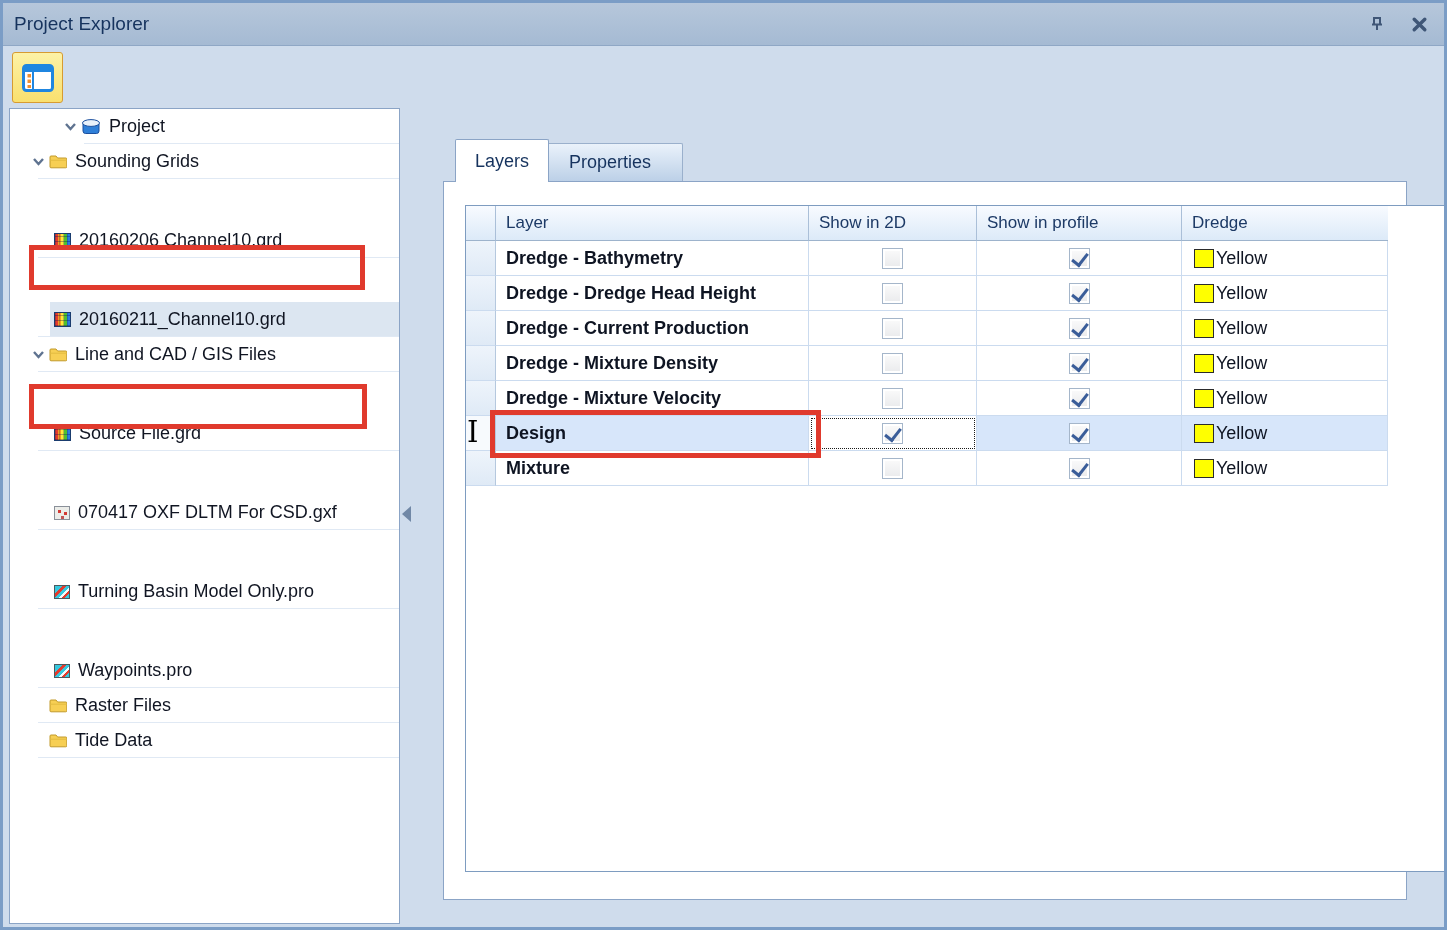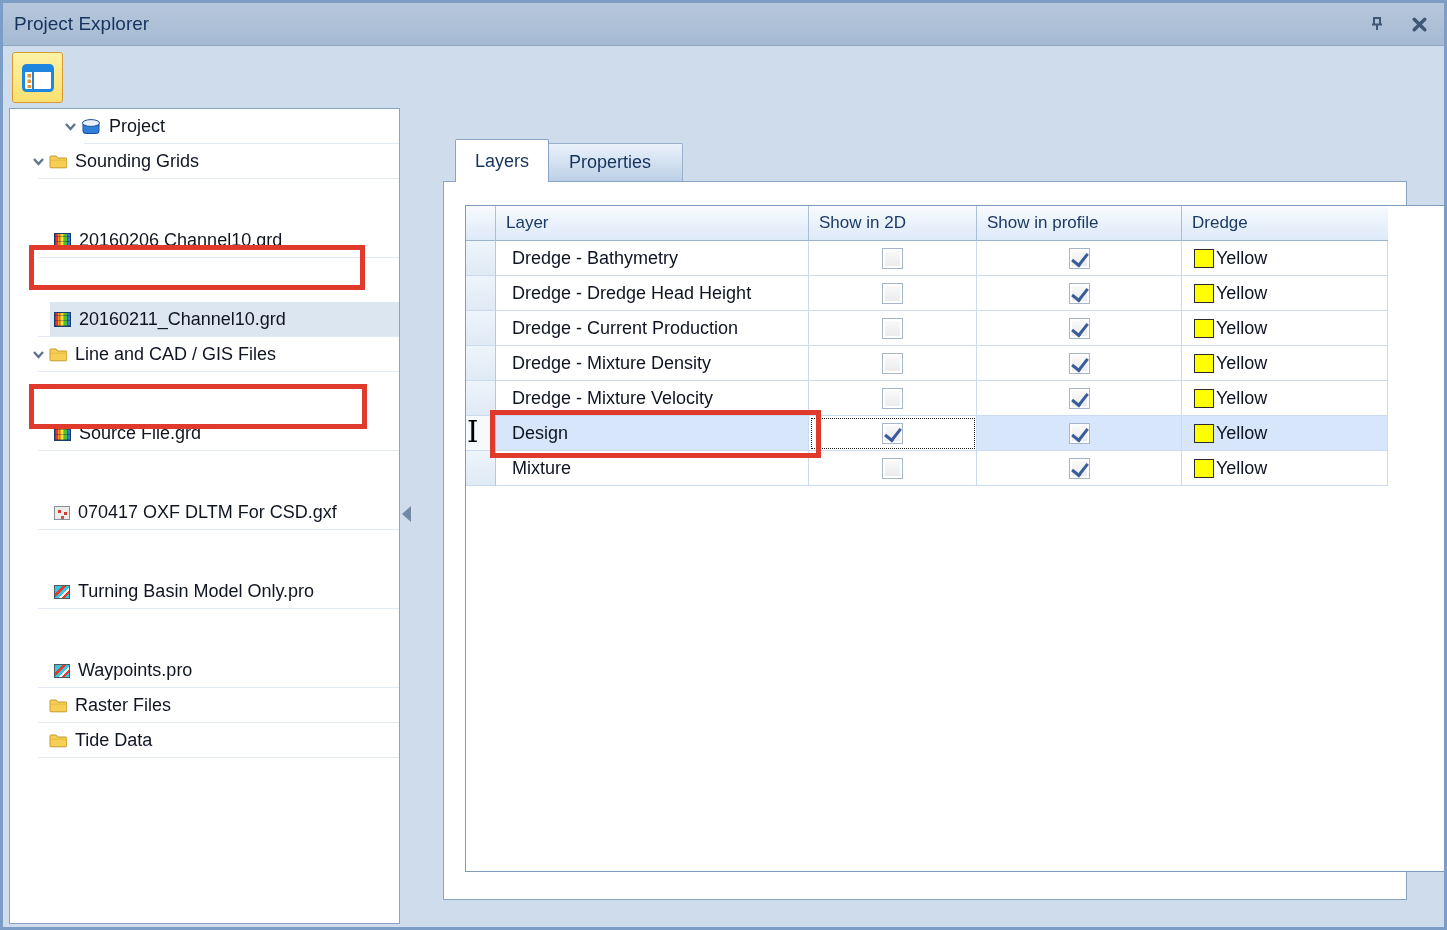--- a/index.html
+++ b/index.html
@@ -94,21 +94,21 @@
   .th:nth-child(5) { border-right:none; }
   .sel-cell {
     background:linear-gradient(#eef4fb,#dfeaf6);
     border-right:1px solid #b5c8de; border-bottom:1px solid #cbdbef;
   }
   .sel-cell.active { background:#f7fafd; }
   .td {
     border-right:1px solid #cbdbef; border-bottom:1px solid #cbdbef;
     display:flex; align-items:center; font-size:18px; color:#0e1422; overflow:hidden;
   }
-  .td-layer { padding-left:16px; }
+  .td-layer { padding-left:10px;font-weight:bold; }
   .td-check { justify-content:center; }
   .td-color { padding-left:12px;text-align:center; }
   .td.rowsel, .sel-row-bg { background:#d7e6fa; }
   .td.focus { background:#fff; outline:1px dotted #1a1a1a; outline-offset:-3px; }
   .cb {
     position:relative; width:21px; height:21px;
     border:1px solid #a5b6ca; background:linear-gradient(#fbfbfb,#e9eaec);
     box-shadow:inset 0 0 0 2px #ffffff;
   }
   .cb.checked::after {

